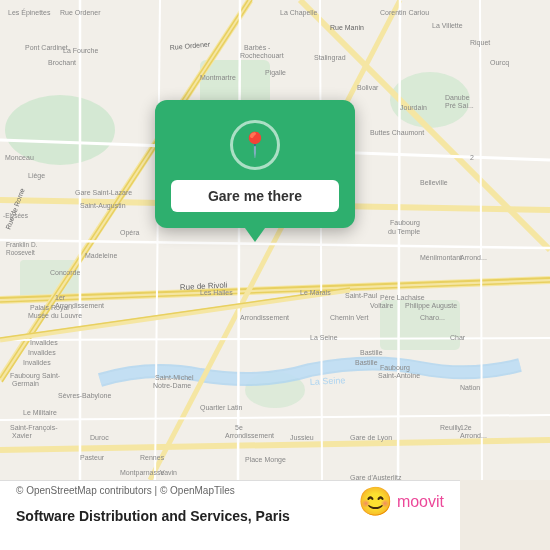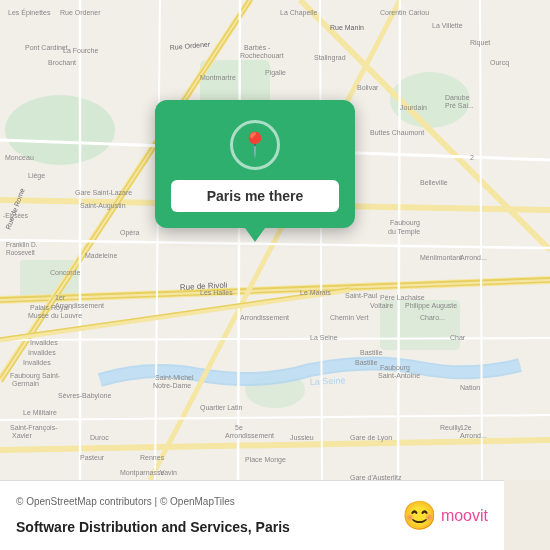--- a/index.html
+++ b/index.html
@@ -89,25 +89,25 @@
       cursor: pointer;
       width: 100%;
       text-align: center;
     }
 
     
     #bottom-bar {
       position: absolute;
       bottom: 0;
       left: 0;
-      width: 504px;
+      width: 460px;
       height: 70px;
       background: white;
       display: flex;
-      align-items: center;
+      align-items: flex-start;
       justify-content: space-between;
       padding: 4px 16px;
       border-top: 1px solid #ddd;
     }
 
     .bottom-left {
       display: flex;
       flex-direction: column;
     }
 
@@ -276,21 +276,21 @@
     <text x="470" y="160" font-size="7" fill="#888">2</text>
     <text x="460" y="260" font-size="7" fill="#888">Arrond...</text>
 
     <text x="310" y="385" font-size="9" fill="#aed4f0" transform="rotate(-3,310,385)">La Seine</text>
   </svg>
 
   <div class="callout-card">
     <div class="pin-icon">
       <span class="pin-inner">📍</span>
     </div>
-    <button class="callout-button">Paris me there</button>
+    <button class="callout-button">Gare me there</button>
   </div>
 </div>
 
 <div id="bottom-bar">
   <div class="bottom-left">
     <span class="attribution-text">© OpenStreetMap contributors | © OpenMapTiles</span>
     <span class="location-title">Software Distribution and Services, Paris</span>
   </div>
   <div class="moovit-logo">
     <span style="font-size:28px;">😊</span>

